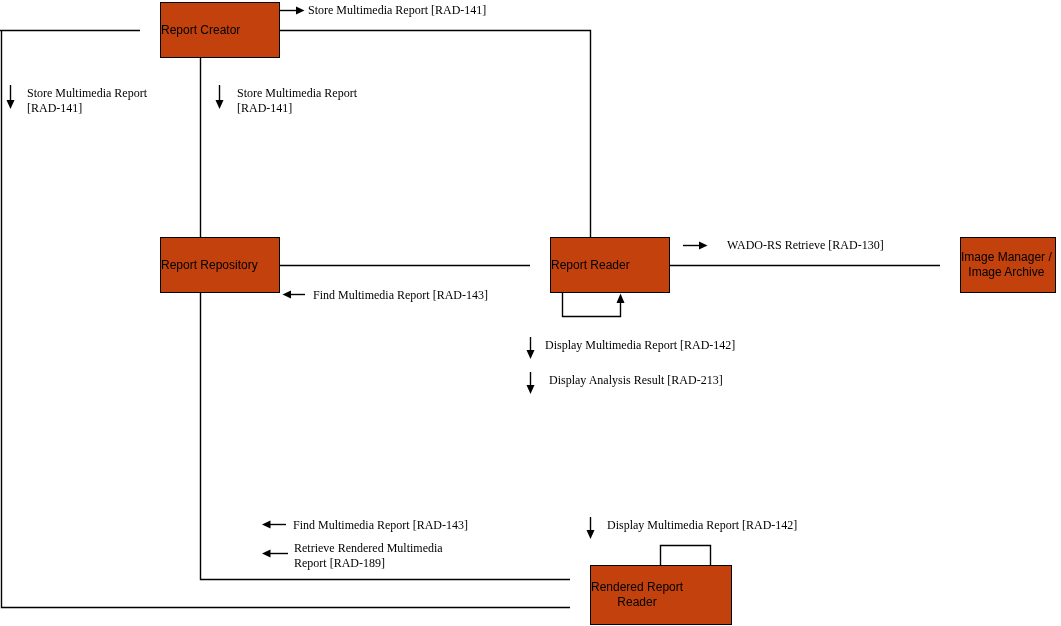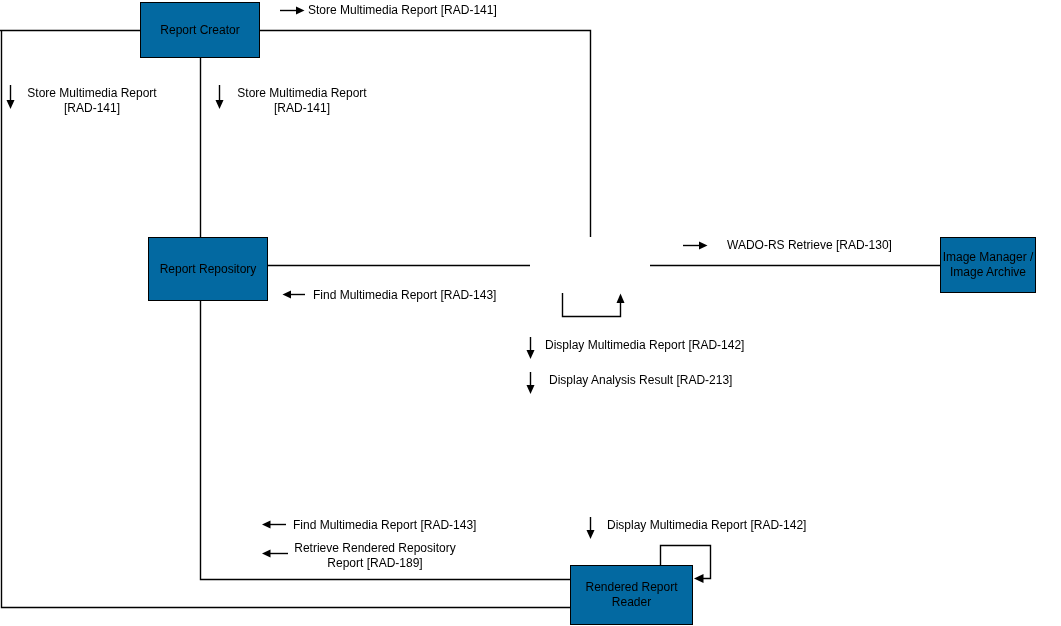--- a/index.html
+++ b/index.html
@@ -22,37 +22,38 @@
     stroke: #000000;
     stroke-width: 1.4;
   }
   svg.wires polygon {
     fill: #000000;
     stroke: none;
   }
   .actor {
     position: absolute;
     box-sizing: border-box;
-    background: #0369a1;
+    background: #c2410c;
     border: 1.5px solid #000000;
     display: flex;
     align-items: center;
-    justify-content: center;
     text-align: center;
     font-size: 12px;
     line-height: 15px;
+    margin-left: 20px;
   }
   .lbl {
     position: absolute;
     font-size: 12px;
     line-height: 14px;
     white-space: nowrap;
+    font-family: Liberation Serif, serif;
   }
   .lbl.center {
-    text-align: center;
+    text-align: left;
     white-space: normal;
     line-height: 15px;
   }
 </style>
 </head>
 <body>
 
 <div class="canvas">
 
   <svg class="wires" viewBox="0 0 1061 626">
@@ -126,33 +127,36 @@
     <g>
       <path d="M590.5 517 V531"></path>
         <polygon points="586.5,530 590.5,539 594.5,530"></polygon>
     </g>
   </svg>
 
   <div class="actor" style="left:140px;top:2px;width:120px;height:56px">
     <span>Report Creator</span>
   </div>
 
-  <div class="actor" style="left:148px;top:237px;width:120px;height:64px">
+  <div class="actor" style="left:140px;top:237px;width:120px;height:56px">
     <span>Report Repository</span>
   </div>
 
+  <div class="actor" style="left:530px;top:237px;width:120px;height:56px">
+    <span>Report Reader</span>
+  </div>
 
   <div class="actor" style="left:940px;top:237px;width:96px;height:56px">
     <span>
       <span style="display:block">Image Manager /</span>
       <span style="display:block">Image Archive</span>
     </span>
   </div>
 
-  <div class="actor" style="left:570px;top:565px;width:123px;height:60px">
+  <div class="actor" style="left:570px;top:565px;width:142px;height:60px">
     <span>
       <span style="display:block">Rendered Report</span>
       <span style="display:block">Reader</span>
     </span>
   </div>
 
   <div class="lbl" style="left:308px;top:3px">Store Multimedia Report [RAD-141]</div>
 
   <div class="lbl center" style="left:27px;top:86px;width:130px">
     <div>Store Multimedia Report</div>
@@ -168,19 +172,19 @@
 
   <div class="lbl" style="left:727px;top:238px">WADO-RS Retrieve [RAD-130]</div>
 
   <div class="lbl" style="left:545px;top:338px">Display Multimedia Report [RAD-142]</div>
 
   <div class="lbl" style="left:549px;top:373px">Display Analysis Result [RAD-213]</div>
 
   <div class="lbl" style="left:293px;top:518px">Find Multimedia Report [RAD-143]</div>
 
   <div class="lbl center" style="left:294px;top:541px;width:162px">
-    <div>Retrieve Rendered Repository</div>
+    <div>Retrieve Rendered Multimedia</div>
     <div>Report [RAD-189]</div>
   </div>
 
   <div class="lbl" style="left:607px;top:518px">Display Multimedia Report [RAD-142]</div>
 
 </div>
 
 </body></html>

